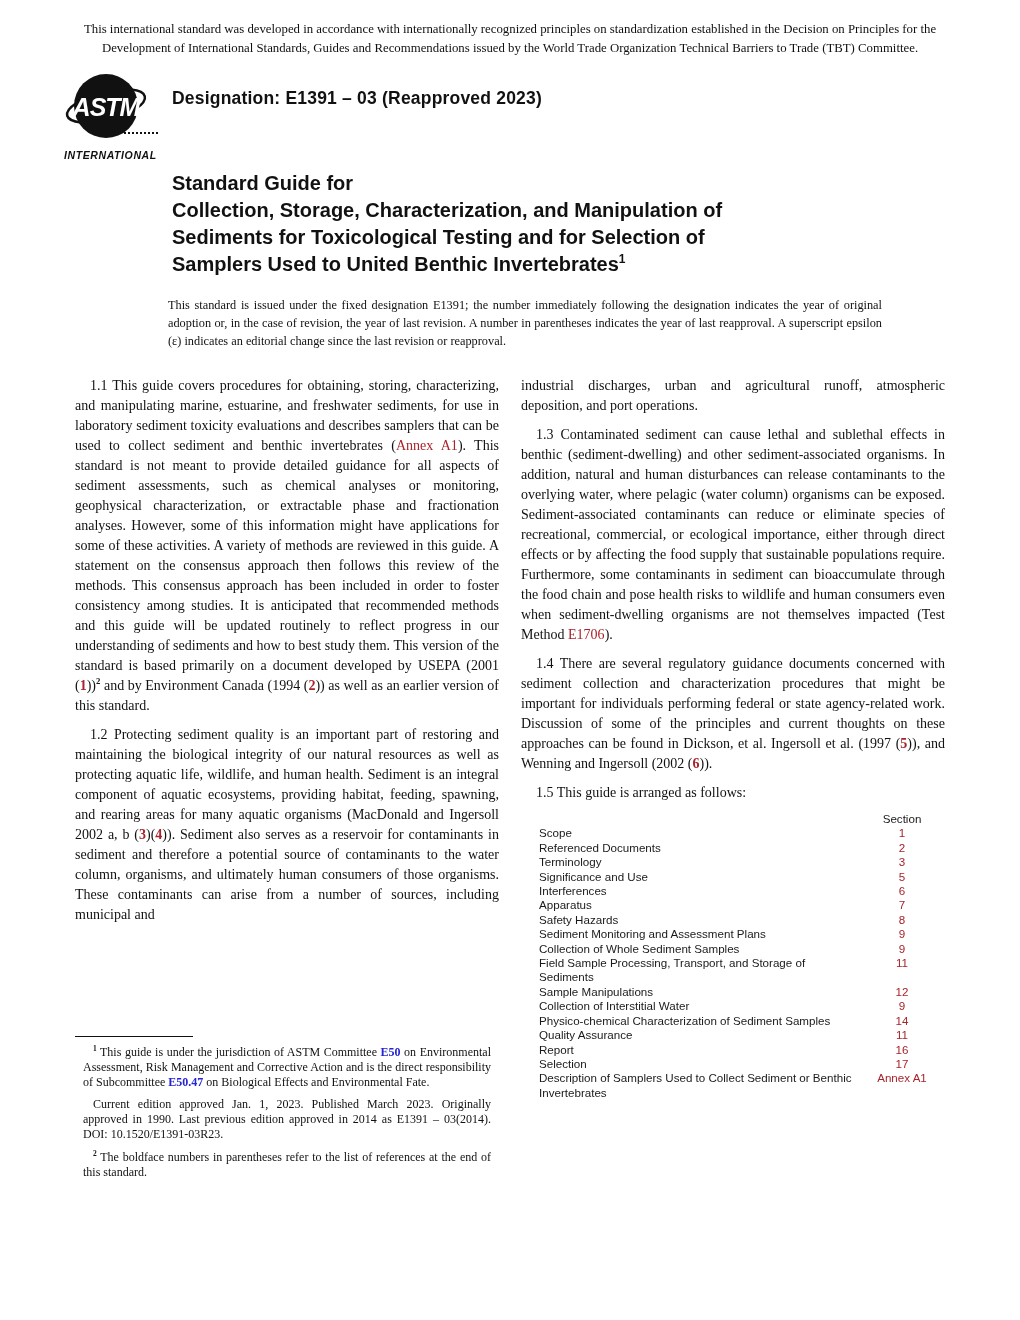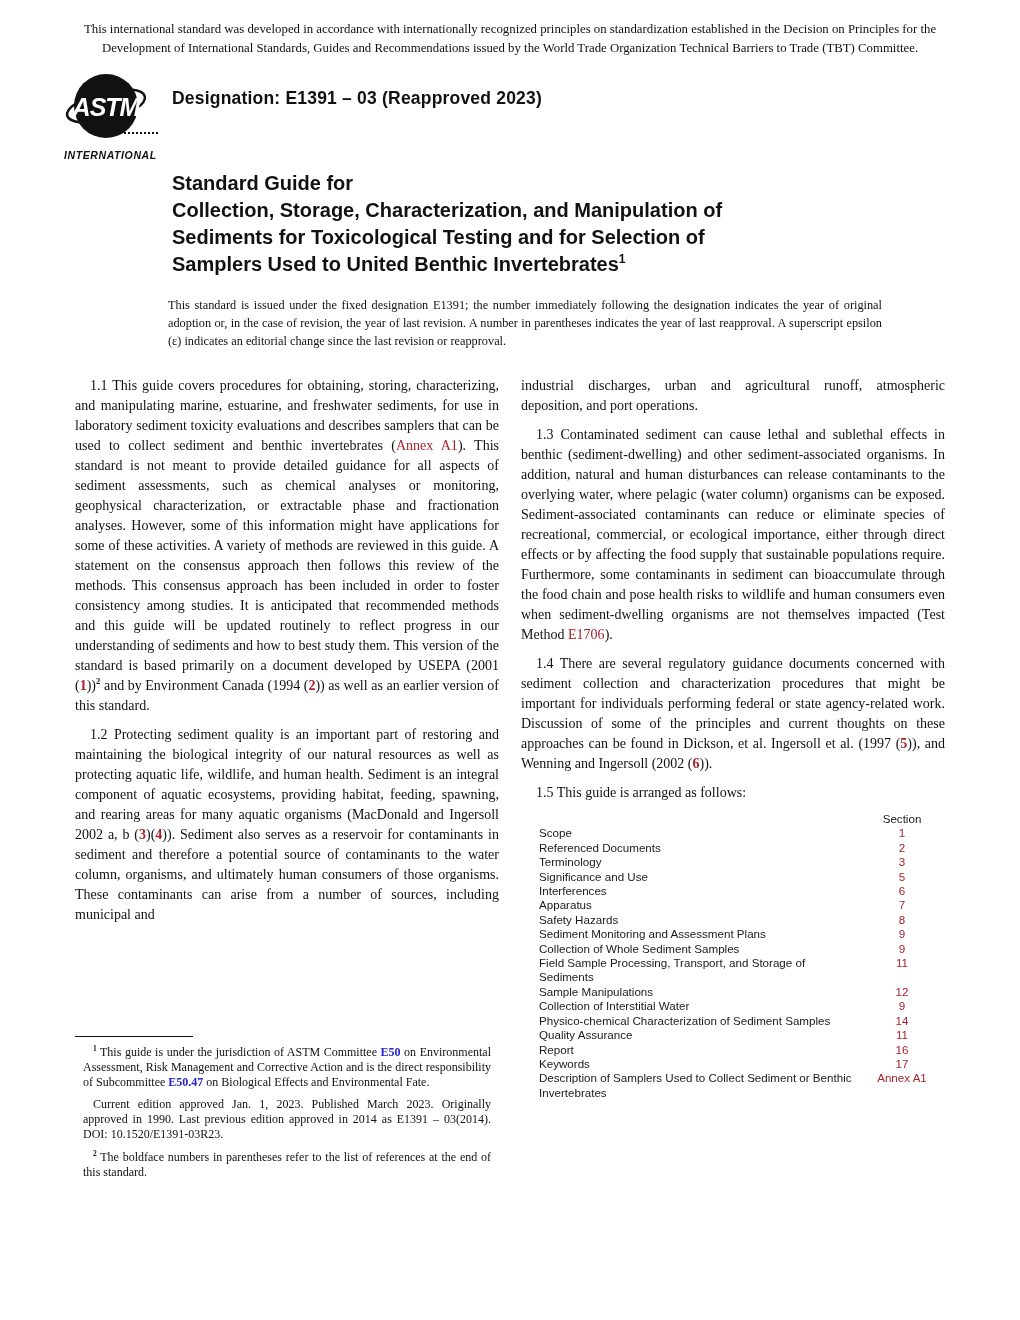--- a/index.html
+++ b/index.html
@@ -160,21 +160,21 @@
           </tr>
           <tr>
             <td class="lbl">Quality Assurance</td>
             <td class="sec">11</td>
           </tr>
           <tr>
             <td class="lbl">Report</td>
             <td class="sec">16</td>
           </tr>
           <tr>
-            <td class="lbl">Keywords</td>
+            <td class="lbl">Selection</td>
             <td class="sec">17</td>
           </tr>
           <tr>
             <td class="lbl">Description of Samplers Used to Collect Sediment or Benthic Invertebrates</td>
             <td class="sec">Annex A1</td>
           </tr>
         </tbody>
     </table>
   </div>
 

